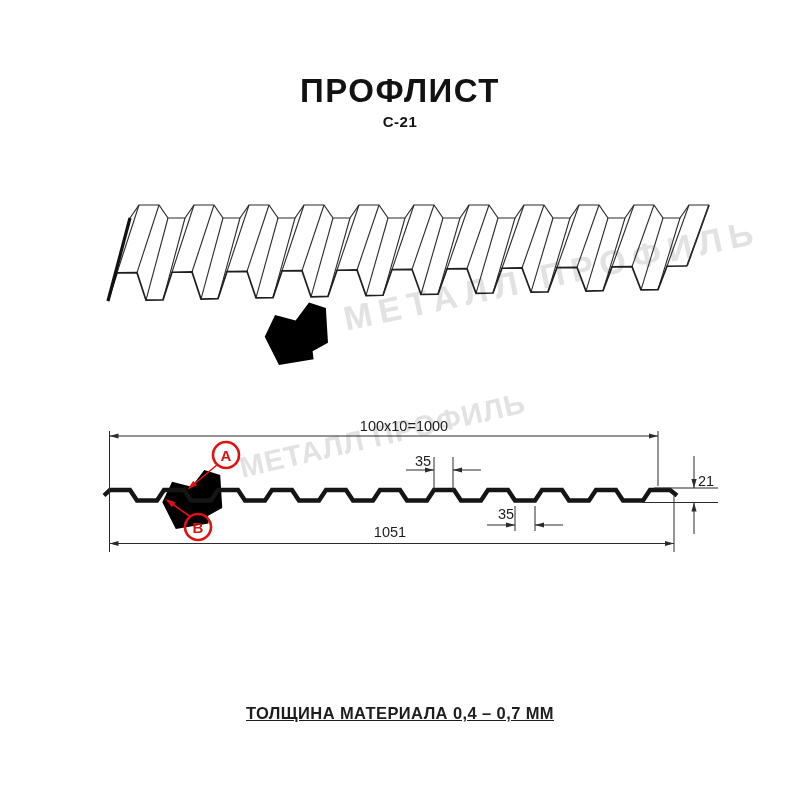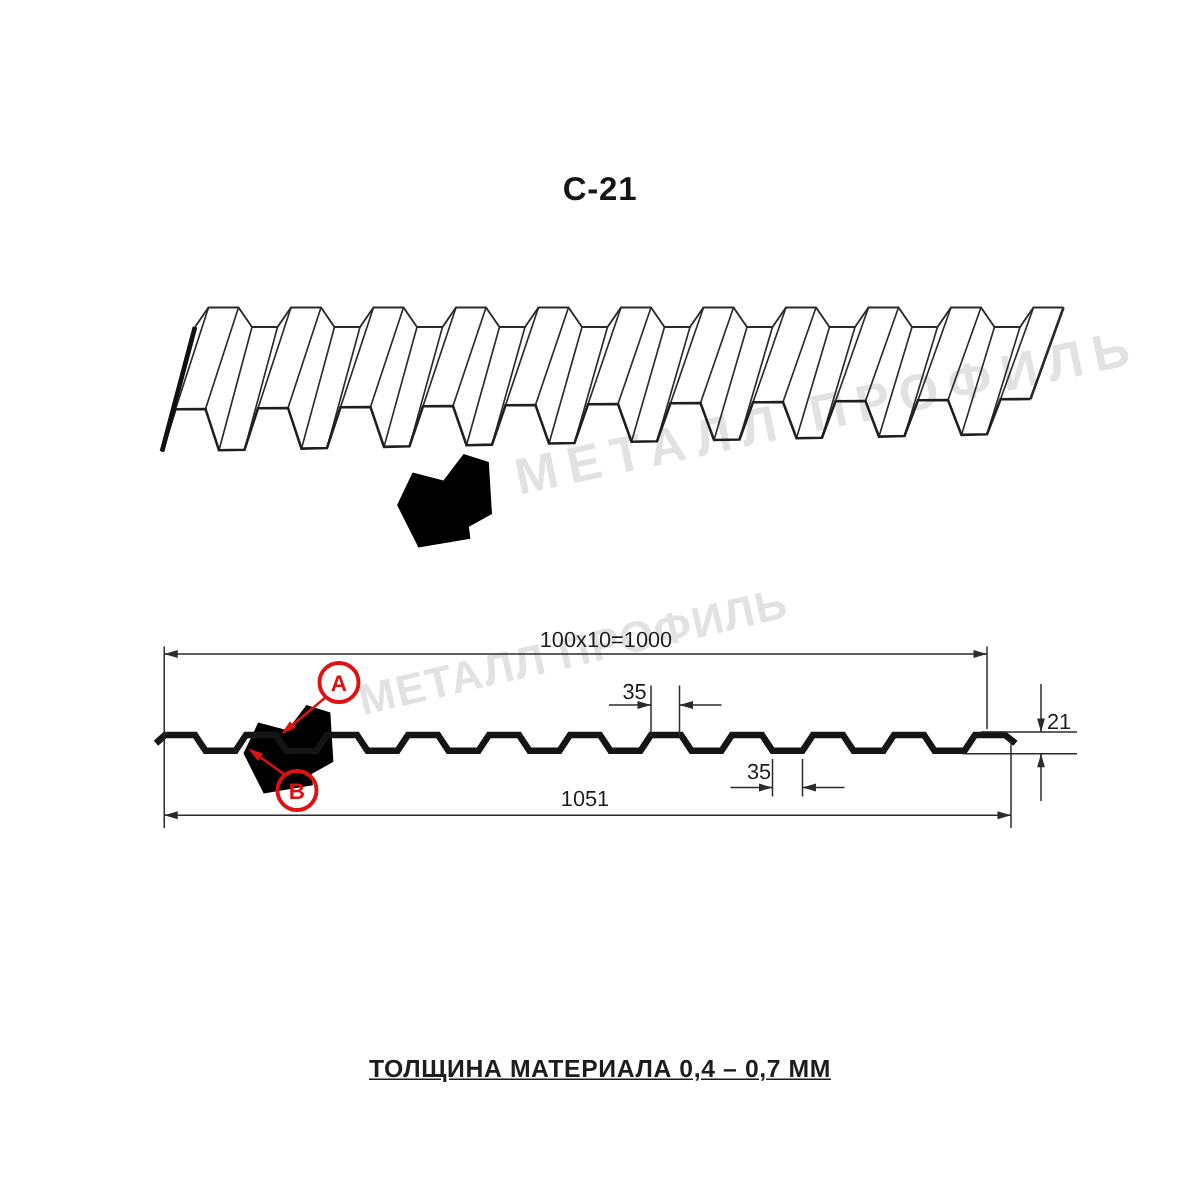--- a/index.html
+++ b/index.html
@@ -6,21 +6,21 @@
   .stage{
     position:relative;width:800px;height:800px;background:#ffffff;
     overflow:hidden;font-family:"Liberation Sans",sans-serif;color:#111;
   }
   .title{
     position:absolute;left:0;top:72px;width:800px;text-align:center;
     font-size:33px;font-weight:800;letter-spacing:1.5px;color:#121212;z-index:3;
   }
   .subtitle{
     position:absolute;left:0;top:113px;width:800px;text-align:center;
-    font-size:22px;font-weight:600;letter-spacing:.5px;color:#151515;z-index:3;
+    font-size:15px;font-weight:600;letter-spacing:.5px;color:#151515;z-index:3;
   }
   .footer-note{
     position:absolute;left:0;top:704px;width:800px;text-align:center;
     font-size:16.5px;font-weight:600;letter-spacing:.4px;color:#1d1d1d;z-index:3;text-decoration:underline;
   }
   .wm-text{
     position:absolute;white-space:nowrap;font-weight:700;color:#e2e2e2;
     z-index:1;transform-origin:0 50%;user-select:none;
   }
   .wm-text.one{left:344px;top:300px;font-size:34px;letter-spacing:7px;transform:rotate(-12deg);}
@@ -36,20 +36,21 @@
 <body>
 
 <div class="stage">
 
   <svg width="0" height="0" style="position:absolute" aria-hidden="true">
     <defs>
       <polygon id="logoShape" points="9,55 29,29 55,42 78,22 99,34 92,81 69,88 68,99 20,97"></polygon>
     </defs>
   </svg>
 
+  <div class="title">ПРОФЛИСТ</div>
   <div class="subtitle">C-21</div>
 
   <svg class="wm-logo one" width="90" height="76" viewBox="0 0 104 104">
       <use href="#logoShape"></use>
     </svg>
   <div class="wm-text one">МЕТАЛЛ ПРОФИЛЬ</div>
 
   <svg class="wm-logo two" width="84" height="72" viewBox="0 0 104 104">
       <use href="#logoShape"></use>
     </svg>

